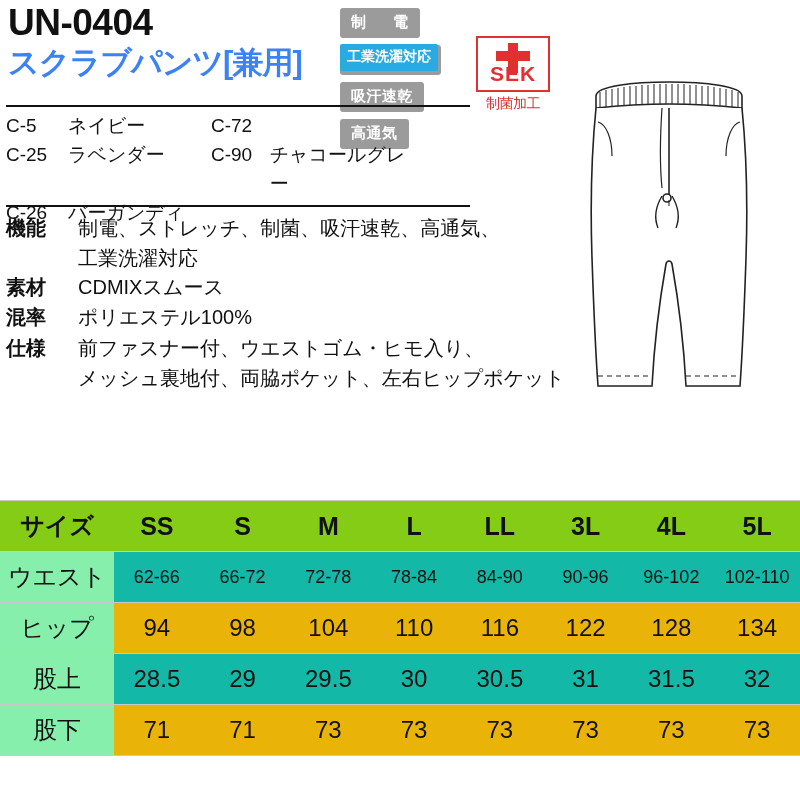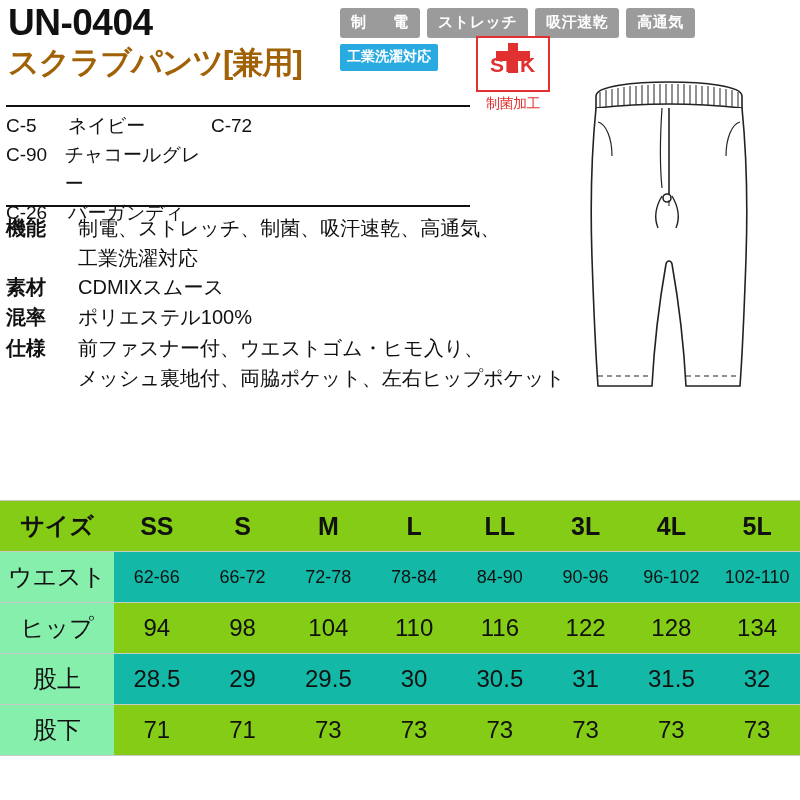--- a/index.html
+++ b/index.html
@@ -40,31 +40,32 @@
     letter-spacing: -0.5px;
     line-height: 1.05;
     color: #111;
   }
   .product-name {
     font-size: 31px;
     font-weight: bold;
     letter-spacing: -1px;
     line-height: 1.15;
     margin-top: 2px;
-    color: #a16207;
+    color: #3b82f6;
   }
 
   
   .tags {
     position: absolute;
     top: 8px;
     left: 340px;
     display: flex;
     gap: 7px;
     align-items: flex-start;
+    flex-direction: column;
   }
   .tag {
     background: #9b9b9b;
     color: #ffffff;
     font-size: 15px;
     font-weight: bold;
     padding: 5px 11px 6px 11px;
     border-radius: 3px;
     white-space: nowrap;
     letter-spacing: 0.5px;
@@ -118,21 +119,21 @@
     top: 13px;
     width: 34px;
     height: 10px;
     margin-left: -17px;
     background: #e03030;
   }
   .sek-letters {
     position: absolute;
     left: 0;
     right: 0;
-    bottom: 15px;
+    bottom: 6px;
     font-size: 21px;
     font-weight: bold;
     color: #e03030;
     letter-spacing: 1px;
     line-height: 1;
   }
   .sek-caption {
     font-size: 14px;
     color: #e03030;
     margin-top: 3px;
@@ -237,21 +238,21 @@
     font-weight: bold;
     background: #86efac;
     width: 114px;
   }
   td.val {
     font-size: 24px;
   }
   tr.waist td.val {
     font-size: 18px;
   }
-  tr.shaded td.val { background: #84cc16; }
+  tr.shaded td.val { background: #eab308; }
   tr.plain td.val { background: #14b8a6; }
 </style>
 </head>
 <body>
 
 <div class="page">
 
   <div class="top">
 
     <div class="title-block">
@@ -283,20 +284,24 @@
       <div class="color-row">
         <div class="color-cell">
           <span class="color-code">C-5</span>
           <span class="color-name">ネイビー</span>
         </div>
         <div class="color-cell">
           <span class="color-code">C-72</span>
         </div>
       </div>
       <div class="color-row">
+        <div class="color-cell">
+          <span class="color-code">C-25</span>
+          <span class="color-name">ラベンダー</span>
+        </div>
         <div class="color-cell">
           <span class="color-code">C-90</span>
           <span class="color-name">チャコールグレー</span>
         </div>
       </div>
       <div class="color-row">
         <div class="color-cell">
           <span class="color-code">C-26</span>
           <span class="color-name">バーガンディ</span>
         </div>

